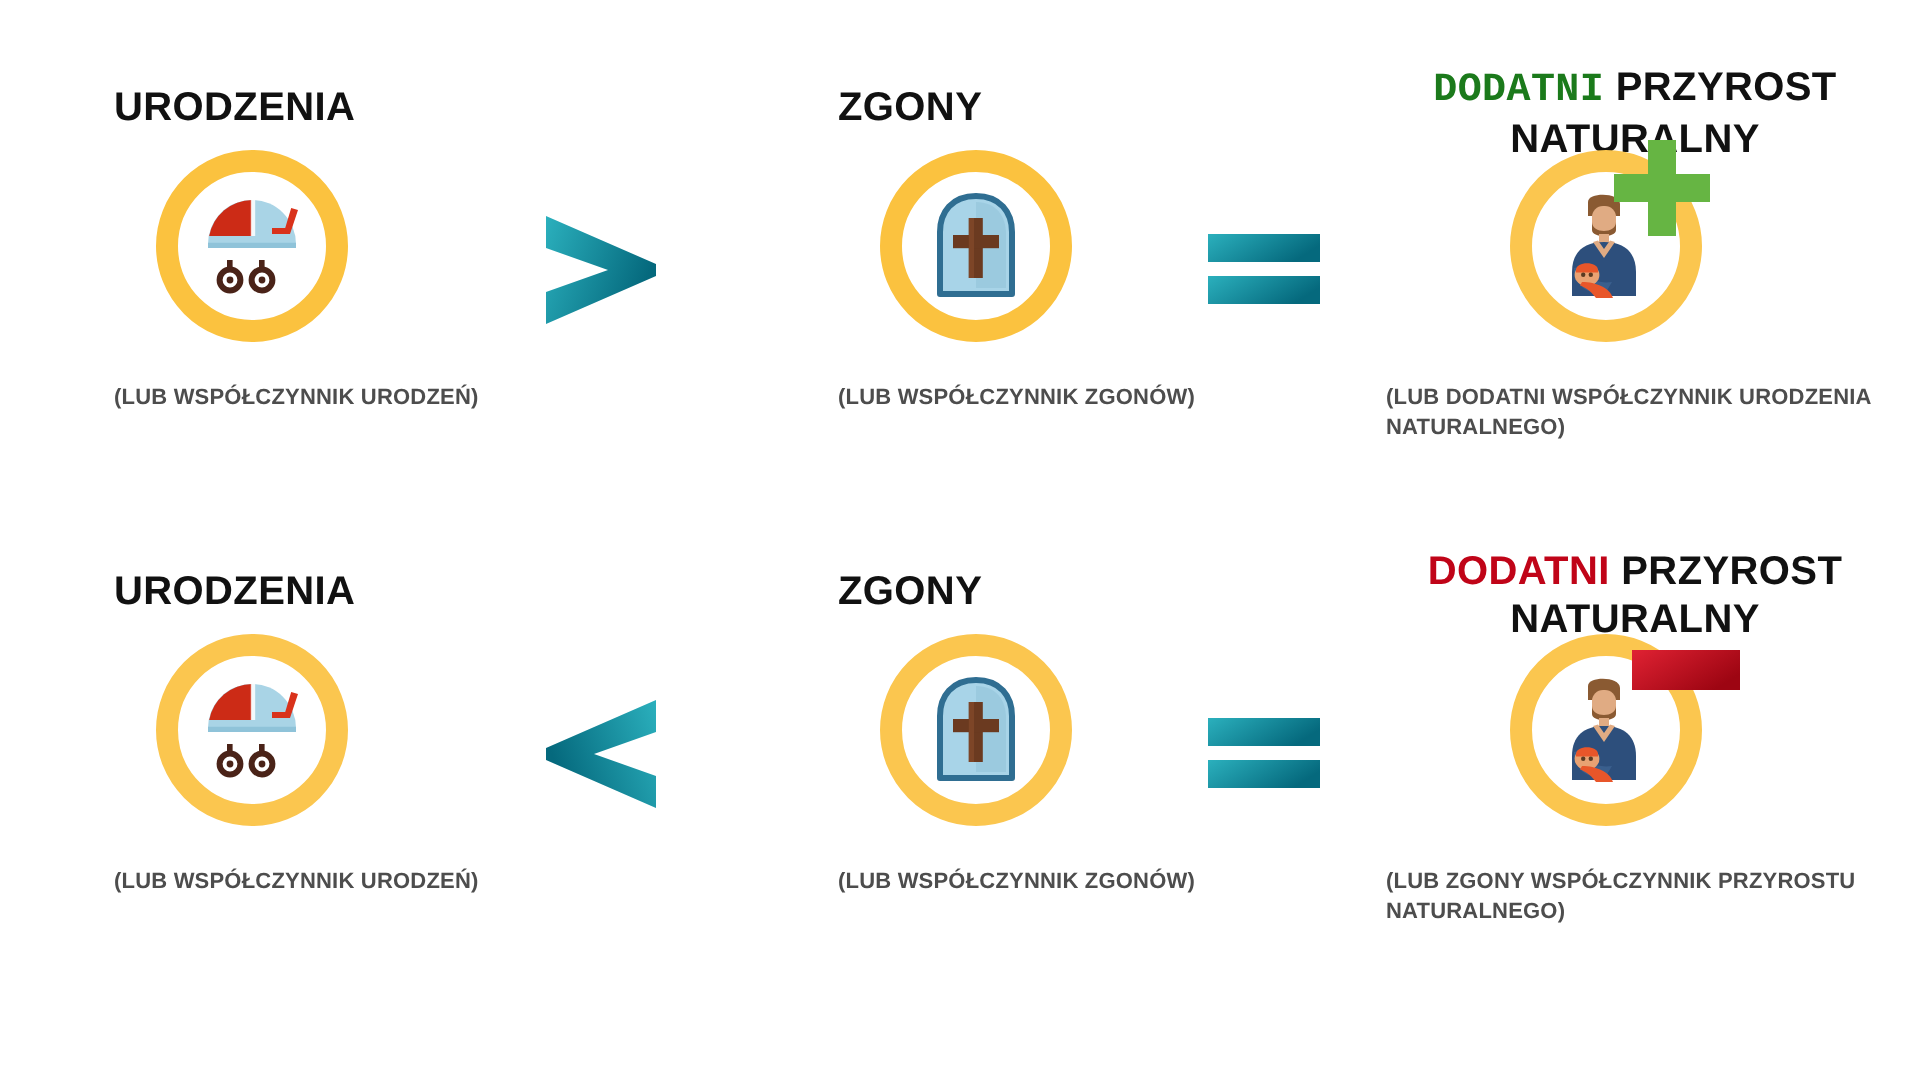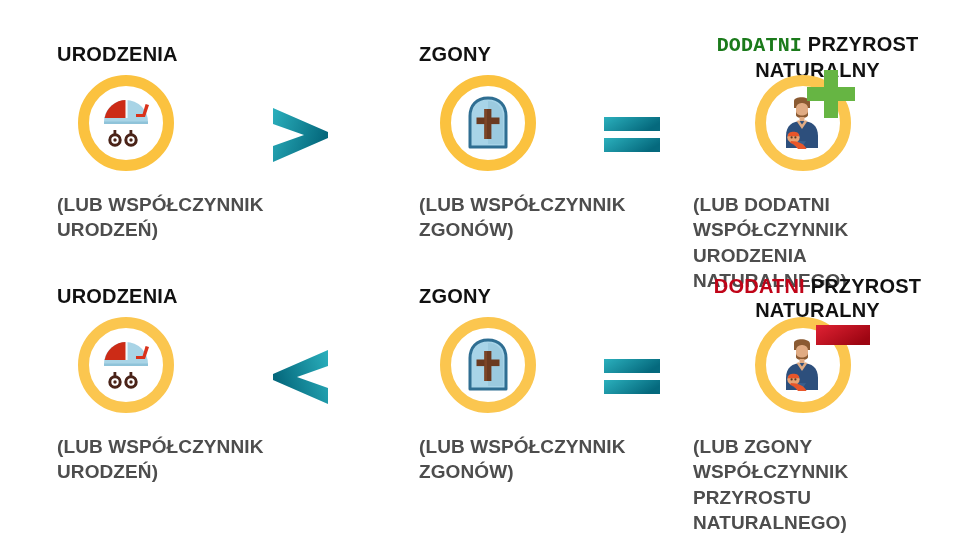--- a/index.html
+++ b/index.html
@@ -74,21 +74,21 @@
     width: 265px;
     text-align: center;
     white-space: normal;
   }
   .accent-positive { color: #1b7a1b; font-family: Liberation Mono, monospace; }
   .accent-negative { color: #c00418; }
 
   
   .caption {
     position: absolute;
-    font-size: 19px;
+    font-size: 11px;
     font-weight: bold;
     color: #4d4d4d;
     line-height: 1.33;
     letter-spacing: 0.1px;
   }
   .caption-left {
     top: 172px;
     left: 15px;
     width: 230px;
     text-align: left;

